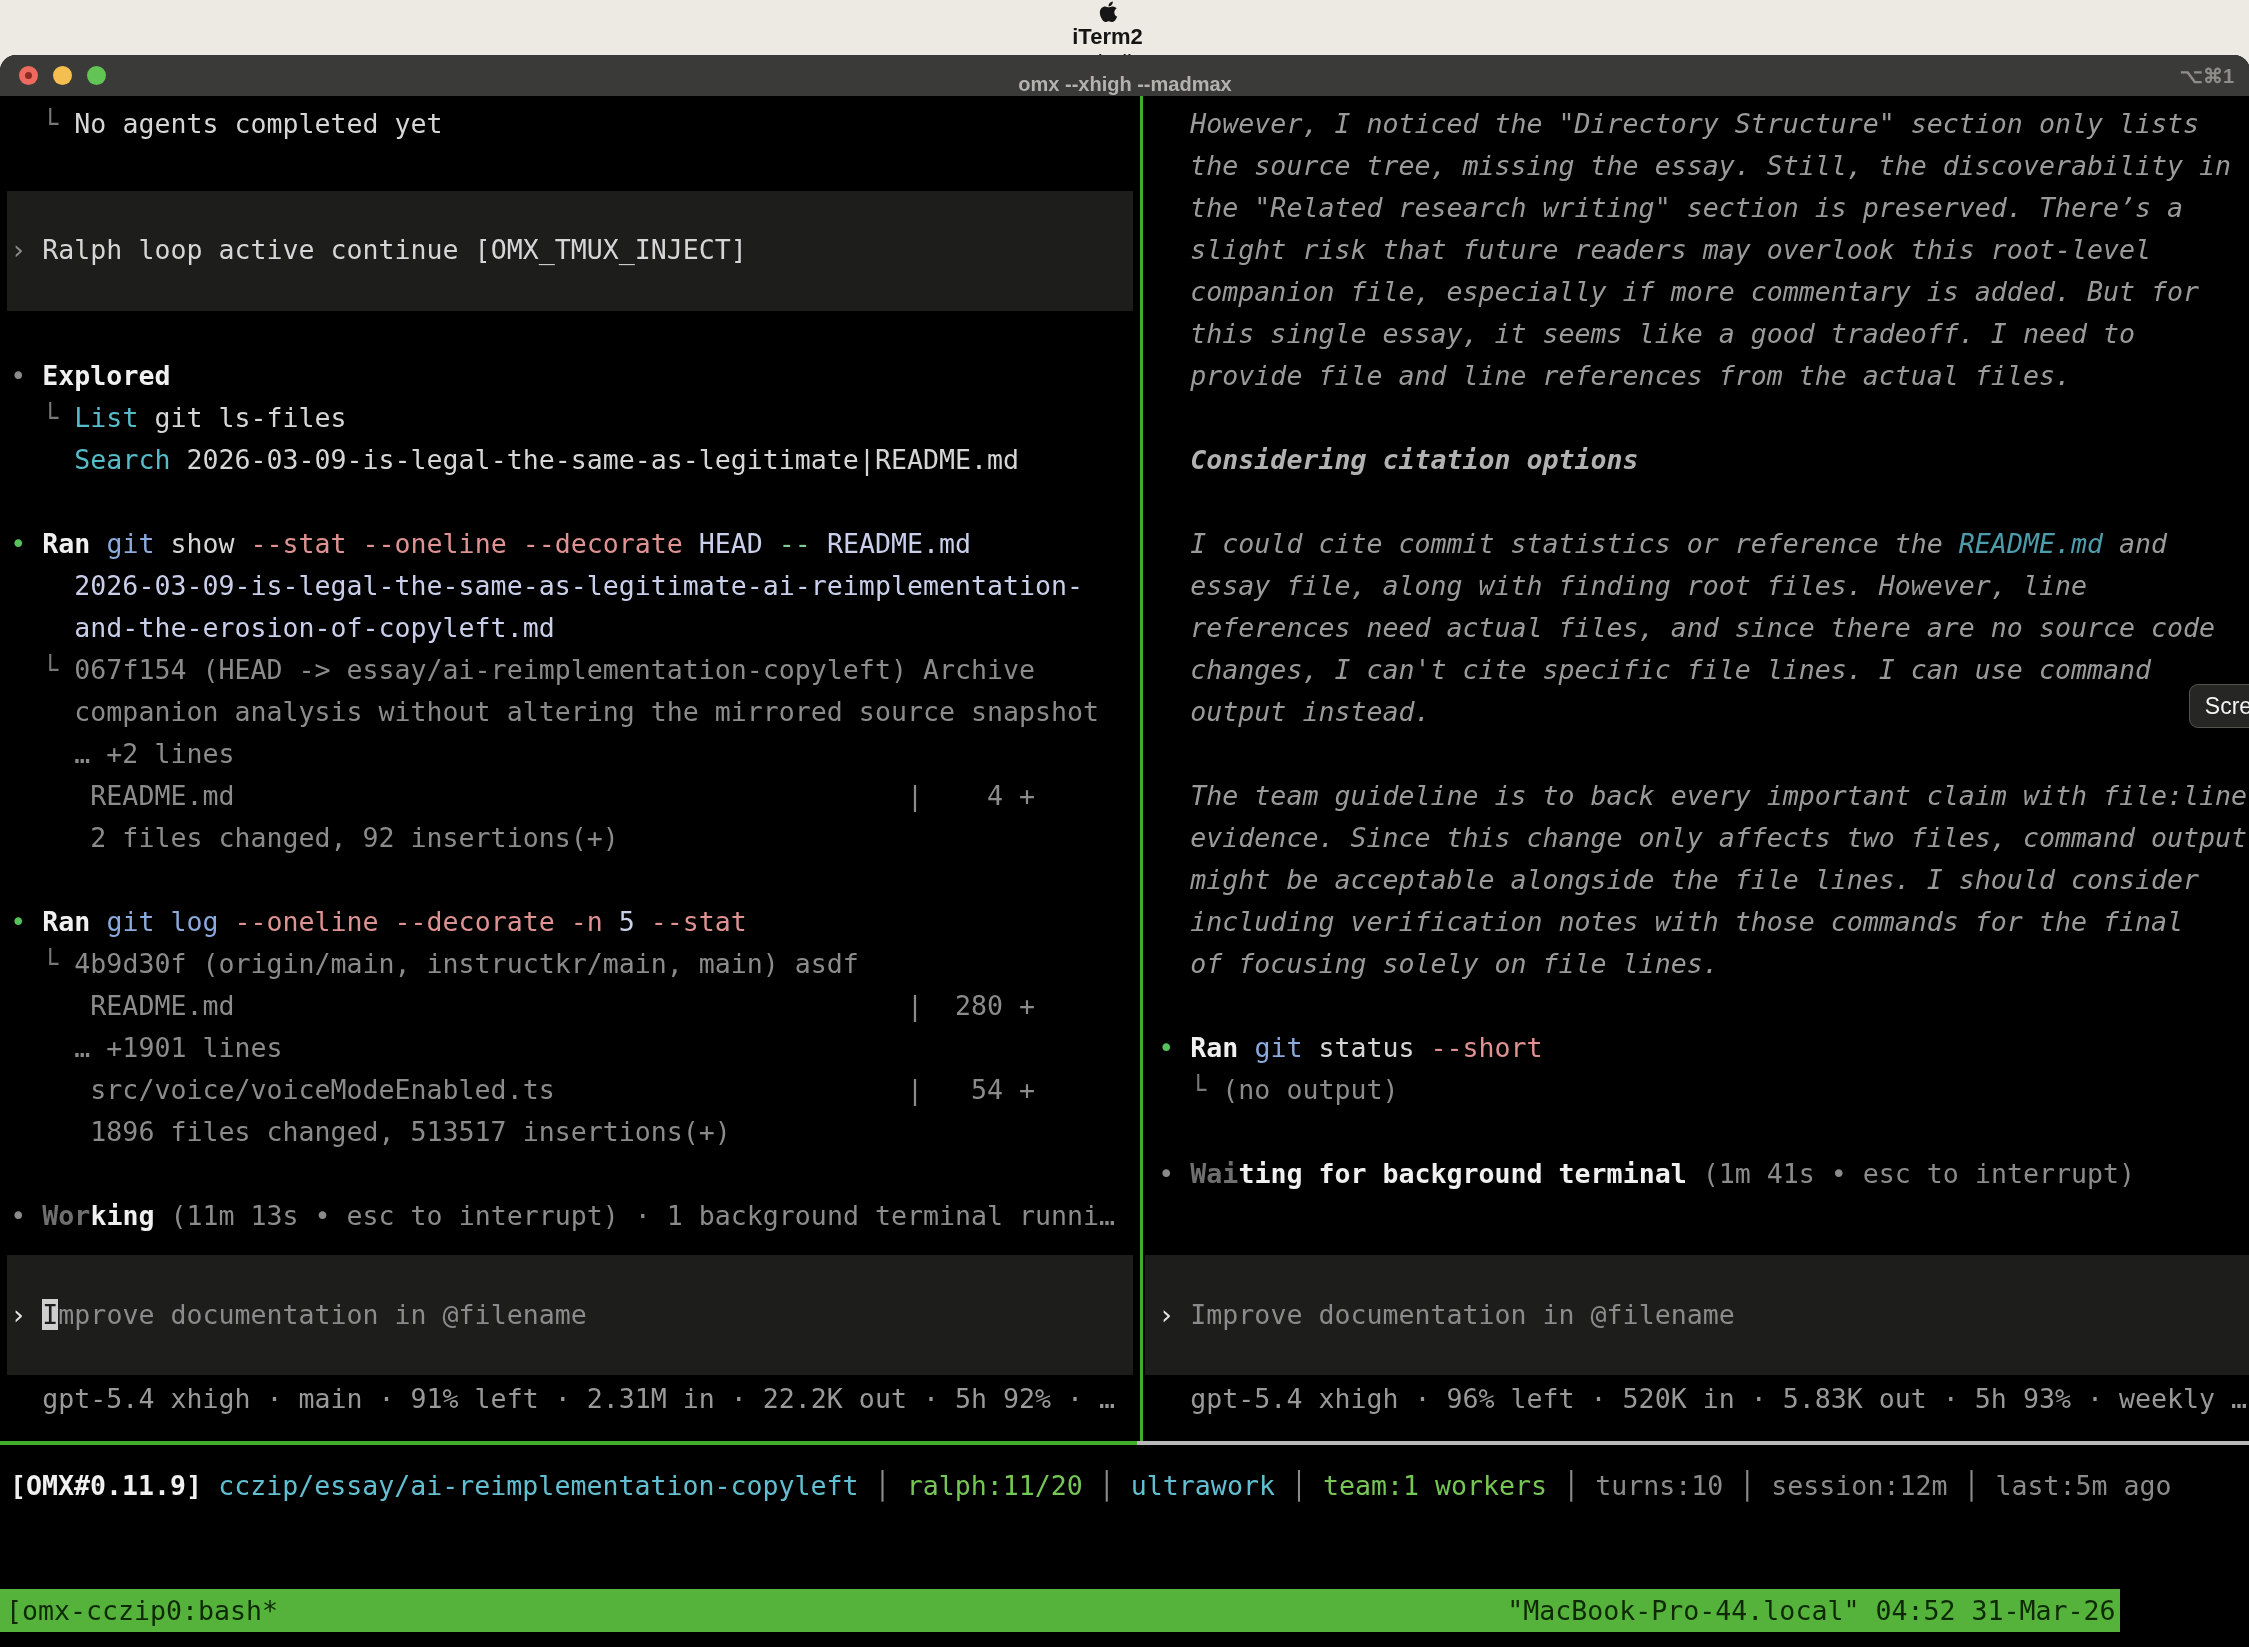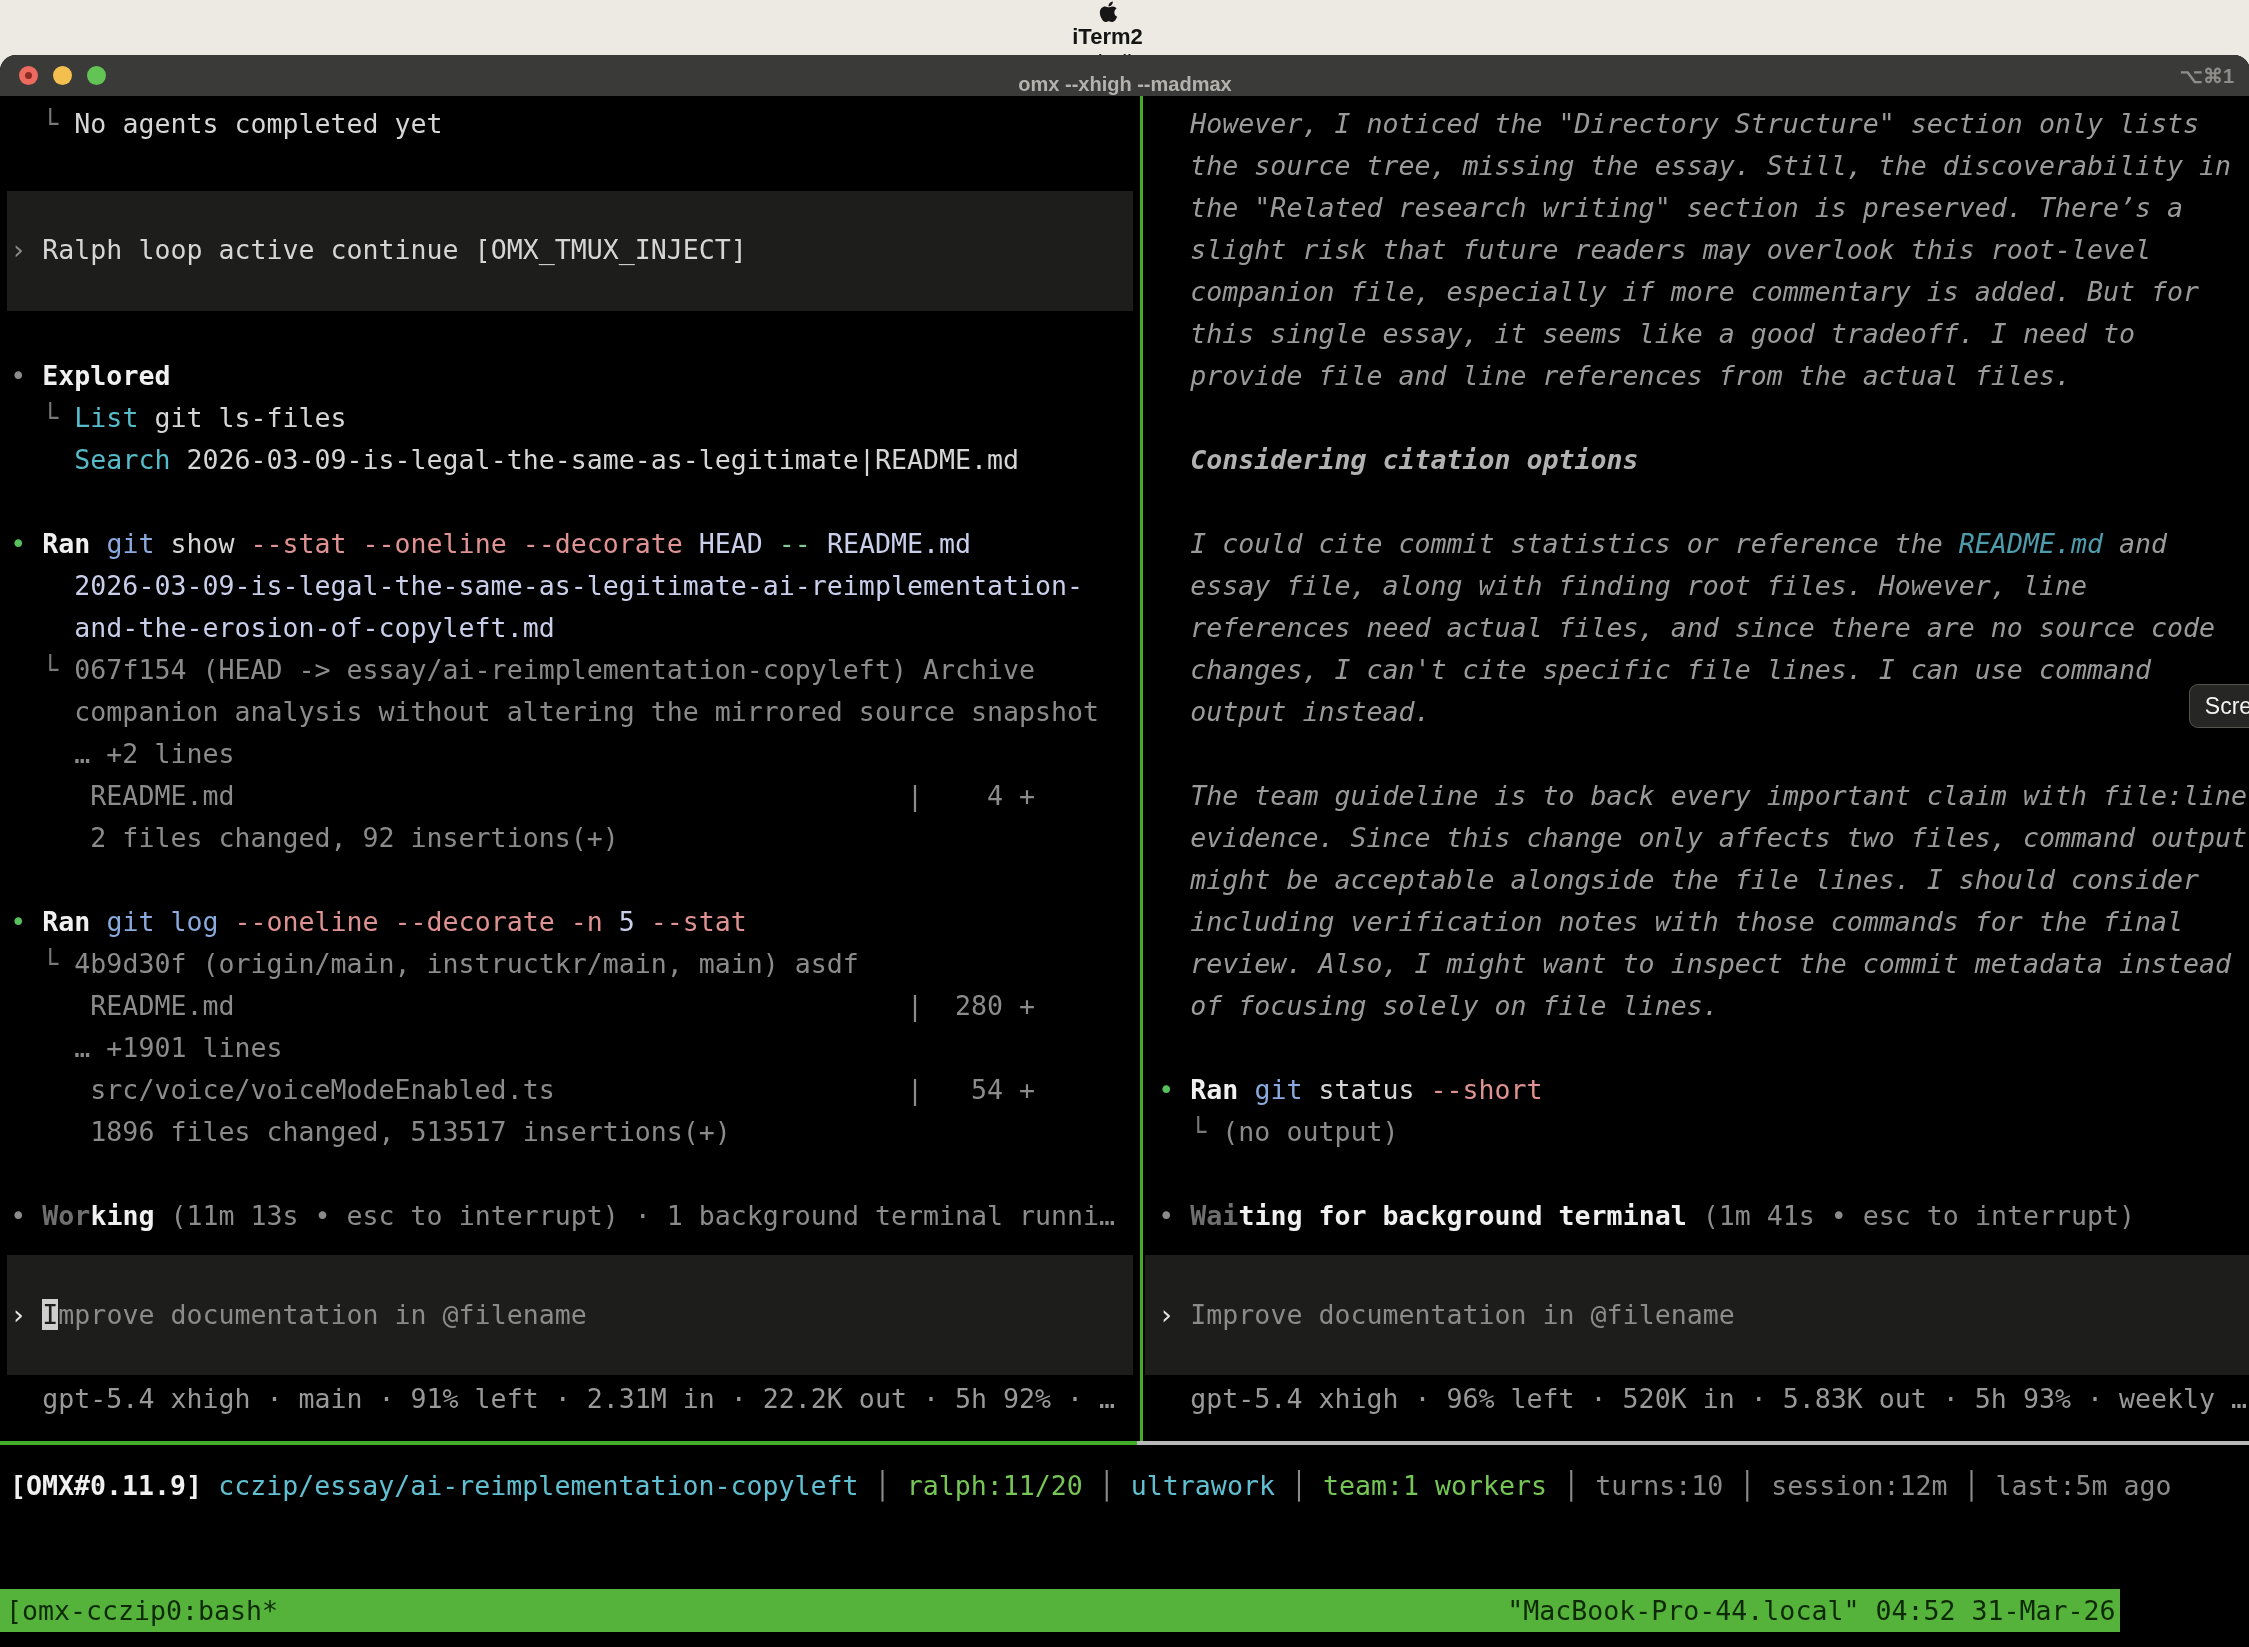--- a/index.html
+++ b/index.html
@@ -201,21 +201,20 @@
       <div class="tline"><span class="seg it">  I could cite commit statistics or reference the </span><span class="seg itl">README.md</span><span class="seg it"> and</span></div>
       <div class="tline"><span class="seg it">  essay file, along with finding root files. However, line</span></div>
       <div class="tline"><span class="seg it">  references need actual files, and since there are no source code</span></div>
       <div class="tline"><span class="seg it">  changes, I can't cite specific file lines. I can use command</span></div>
       <div class="tline"><span class="seg it">  output instead.</span></div>
       <div class="tline">&nbsp;</div>
       <div class="tline"><span class="seg it">  The team guideline is to back every important claim with file:line</span></div>
       <div class="tline"><span class="seg it">  evidence. Since this change only affects two files, command output</span></div>
       <div class="tline"><span class="seg it">  might be acceptable alongside the file lines. I should consider</span></div>
       <div class="tline"><span class="seg it">  including verification notes with those commands for the final</span></div>
-      <div class="tline"><span class="seg it">  review. Also, I might want to inspect the commit metadata instead</span></div>
       <div class="tline"><span class="seg it">  of focusing solely on file lines.</span></div>
       <div class="tline">&nbsp;</div>
       <div class="tline"><span class="seg bg">• </span><span class="seg bw">Ran </span><span class="seg bl">git </span><span class="seg w">status </span><span class="seg sa">--short</span></div>
       <div class="tline"><span class="seg dg">  └ </span><span class="seg g">(no output)</span></div>
       <div class="tline">&nbsp;</div>
       <div class="tline"><span class="seg g">• </span><span class="seg bdg">Wai</span><span class="seg bw">ting for background terminal</span><span class="seg g"> (1m 41s • esc to interrupt)</span></div>
     </div>
 
   <div class="promptline prompt-left term">
       <div class="tline"><span class="seg pr">› </span><span class="seg cur">I</span><span class="seg g">mprove documentation in @filename</span></div>

